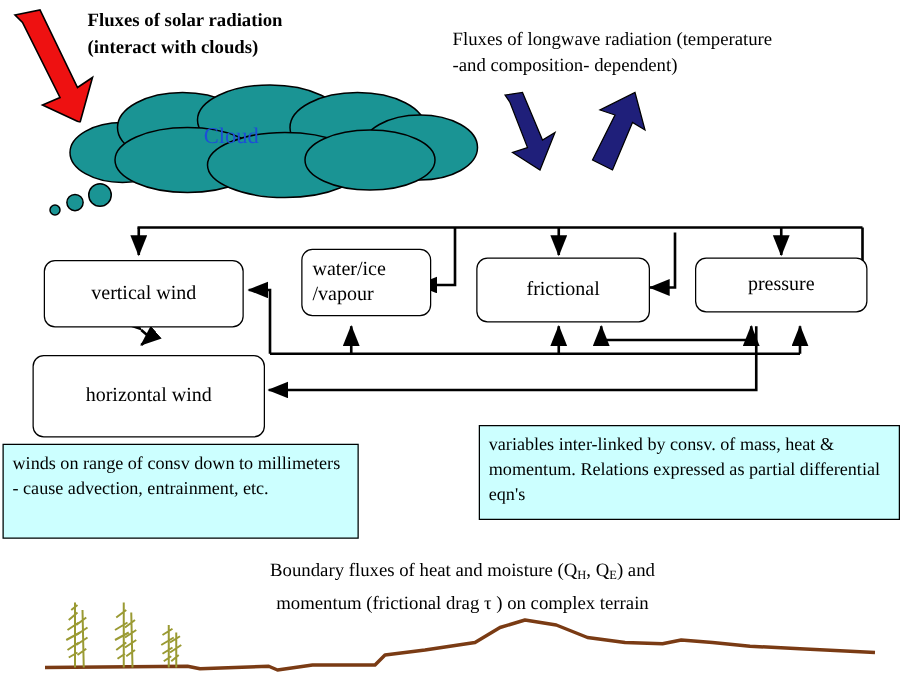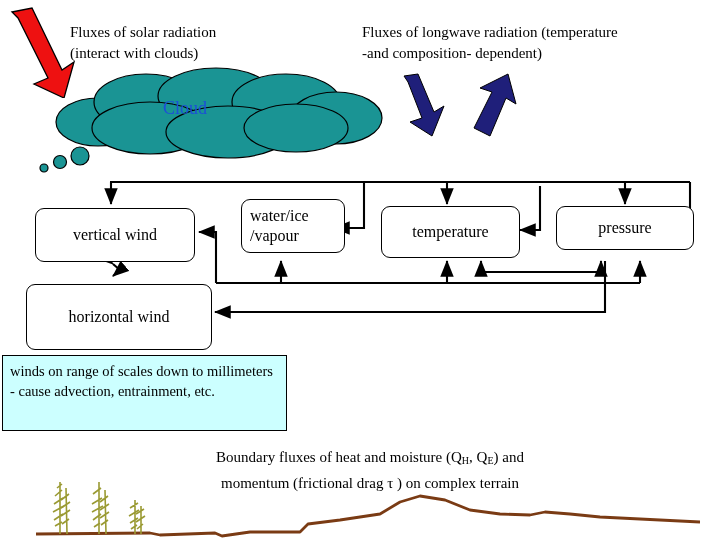--- a/index.html
+++ b/index.html
@@ -120,21 +120,21 @@
   </svg>
 
   <svg class="abs" style="left:400px; top:72px;" width="52" height="66">
     <polygon points="4,4 18,2 34,40 44,34 32,64 10,50 22,46 8,10" fill="#1f1f7a" stroke="#000000" stroke-width="1"></polygon>
   </svg>
 
   <svg class="abs" style="left:468px; top:72px;" width="52" height="66">
     <polygon points="40,2 48,32 38,26 22,64 6,56 24,20 12,16" fill="#1f1f7a" stroke="#000000" stroke-width="1"></polygon>
   </svg>
 
-  <div class="caption abs" style="left:70px; top:22px; width:280px;">Fluxes of solar radiation
+  <div class="caption abs" style="left:70px; top:7px; width:280px;font-weight:bold;">Fluxes of solar radiation
 (interact with clouds)</div>
 
   <div class="caption abs" style="left:362px; top:22px; width:360px;">Fluxes of longwave radiation (temperature
 -and composition- dependent)</div>
 
   <svg class="abs" style="left:0; top:0; z-index:3;" width="720" height="540">
     <defs>
       <marker id="ah" markerWidth="9" markerHeight="9" refX="7.5" refY="3.2" orient="auto" markerUnits="strokeWidth">
         <path d="M0,0 L8,3.2 L0,6.4 z" fill="#000000"></path>
       </marker>
@@ -179,33 +179,34 @@
   <div class="varbox" style="left:35px; top:208px; width:160px; height:54px;">
     <span>vertical wind</span>
   </div>
 
   <div class="varbox left-align" style="left:241px; top:199px; width:104px; height:54px;">
     <span>water/ice
 /vapour</span>
   </div>
 
   <div class="varbox" style="left:381px; top:206px; width:139px; height:52px;">
-    <span>temperature</span>
+    <span>frictional</span>
   </div>
 
   <div class="varbox" style="left:556px; top:206px; width:138px; height:44px;">
     <span>pressure</span>
   </div>
 
   <div class="varbox" style="left:26px; top:284px; width:186px; height:66px;">
     <span>horizontal wind</span>
   </div>
 
-  <div class="note" style="left:2px; top:355px; width:285px; height:76px;">winds on range of scales down to millimeters - cause advection, entrainment, etc.</div>
-
+  <div class="note" style="left:2px; top:355px; width:285px; height:76px;">winds on range of consv down to millimeters - cause advection, entrainment, etc.</div>
+
+  <div class="note" style="left:383px; top:340px; width:337px; height:76px;">variables inter-linked by consv. of mass, heat &amp; momentum. Relations expressed as partial differential eqn's</div>
 
   <div class="bottom-caption" style="left:150px; top:446px; width:440px;">
     <span>Boundary fluxes of heat and moisture (Q</span><sub>H</sub><span>, Q</span><sub>E</sub><span>) and</span><br>
     <span>momentum (frictional drag τ ) on complex terrain</span>
   </div>
 
   <svg class="abs" style="left:0; top:462px; z-index:2;" width="720" height="78">
     <path d="M36,72 L80,71 L118,72 L145,71 L165,73 L200,71 L232,72
              L255,70 L270,74 L300,70 L500,70 L510,68 L560,72 L610,71 L660,72 L700,70" fill="none" stroke="#7a3b14" stroke-width="2.6" style="display:none"></path>
 

